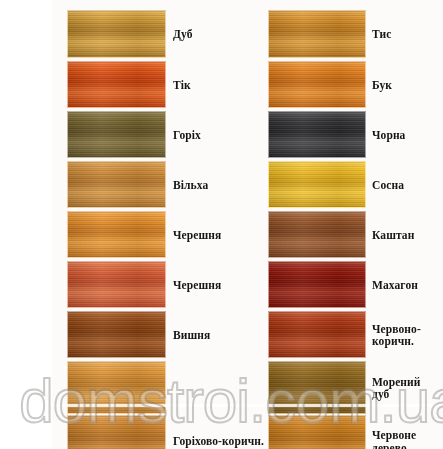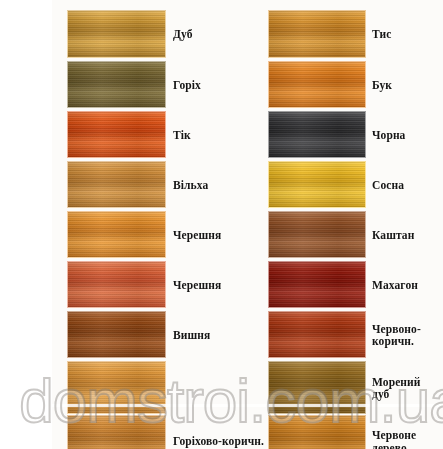--- a/index.html
+++ b/index.html
@@ -147,26 +147,26 @@
 
   <div class="panel" id="panel-left"></div>
   <div class="panel" id="panel-right"></div>
 
   <div class="column" id="col-left">
       <div class="swatch-row">
         <div class="swatch" style="height: 48px; background: linear-gradient(rgb(224, 168, 60) 0%, rgb(192, 138, 42) 40%, rgb(224, 168, 60) 72%, rgb(192, 138, 42) 100%);"></div>
         <div class="label">Дуб</div>
       </div>
       <div class="swatch-row">
+        <div class="swatch" style="height: 47px; background: linear-gradient(rgb(232, 92, 22) 0%, rgb(217, 69, 12) 40%, rgb(232, 92, 22) 72%, rgb(217, 69, 12) 100%);"></div>
+        <div class="label">Тік</div>
+      </div>
+      <div class="swatch-row">
         <div class="swatch" style="height: 47px; background: linear-gradient(rgb(126, 108, 51) 0%, rgb(109, 92, 42) 40%, rgb(126, 108, 51) 72%, rgb(109, 92, 42) 100%);"></div>
         <div class="label">Горіх</div>
-      </div>
-      <div class="swatch-row">
-        <div class="swatch" style="height: 47px; background: linear-gradient(rgb(232, 92, 22) 0%, rgb(217, 69, 12) 40%, rgb(232, 92, 22) 72%, rgb(217, 69, 12) 100%);"></div>
-        <div class="label">Тік</div>
       </div>
       <div class="swatch-row">
         <div class="swatch" style="height: 47px; background: linear-gradient(rgb(217, 149, 61) 0%, rgb(201, 132, 49) 40%, rgb(217, 149, 61) 72%, rgb(201, 132, 49) 100%);"></div>
         <div class="label">Вільха</div>
       </div>
       <div class="swatch-row">
         <div class="swatch" style="height: 47px; background: linear-gradient(rgb(239, 154, 48) 0%, rgb(224, 133, 34) 40%, rgb(239, 154, 48) 72%, rgb(224, 133, 34) 100%);"></div>
         <div class="label">Черешня</div>
       </div>
       <div class="swatch-row">

